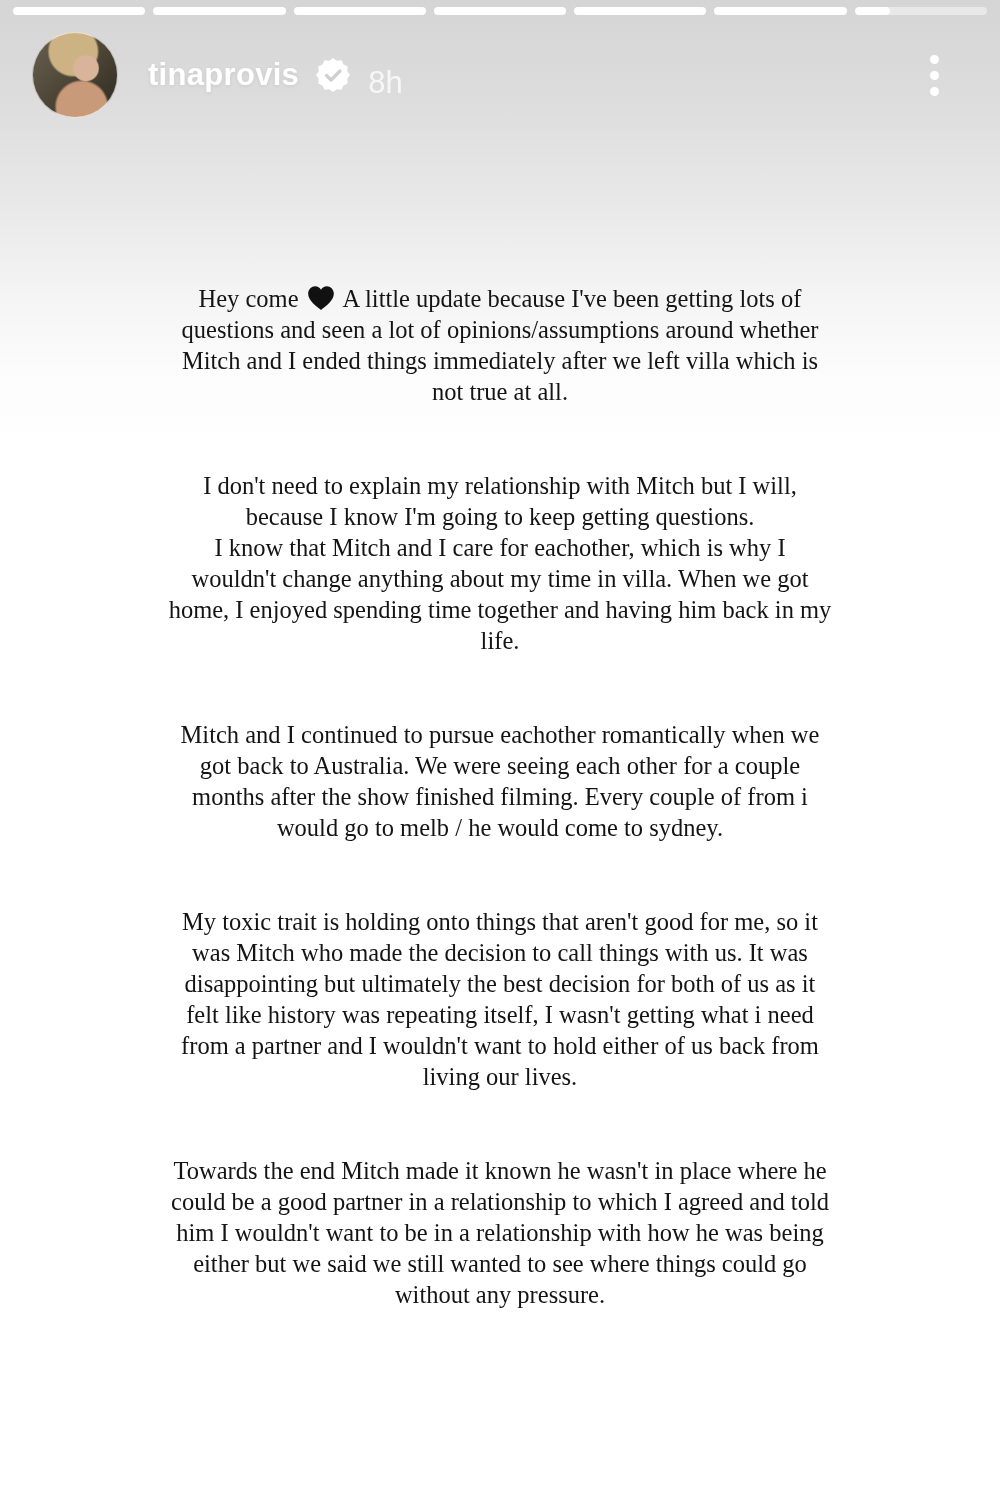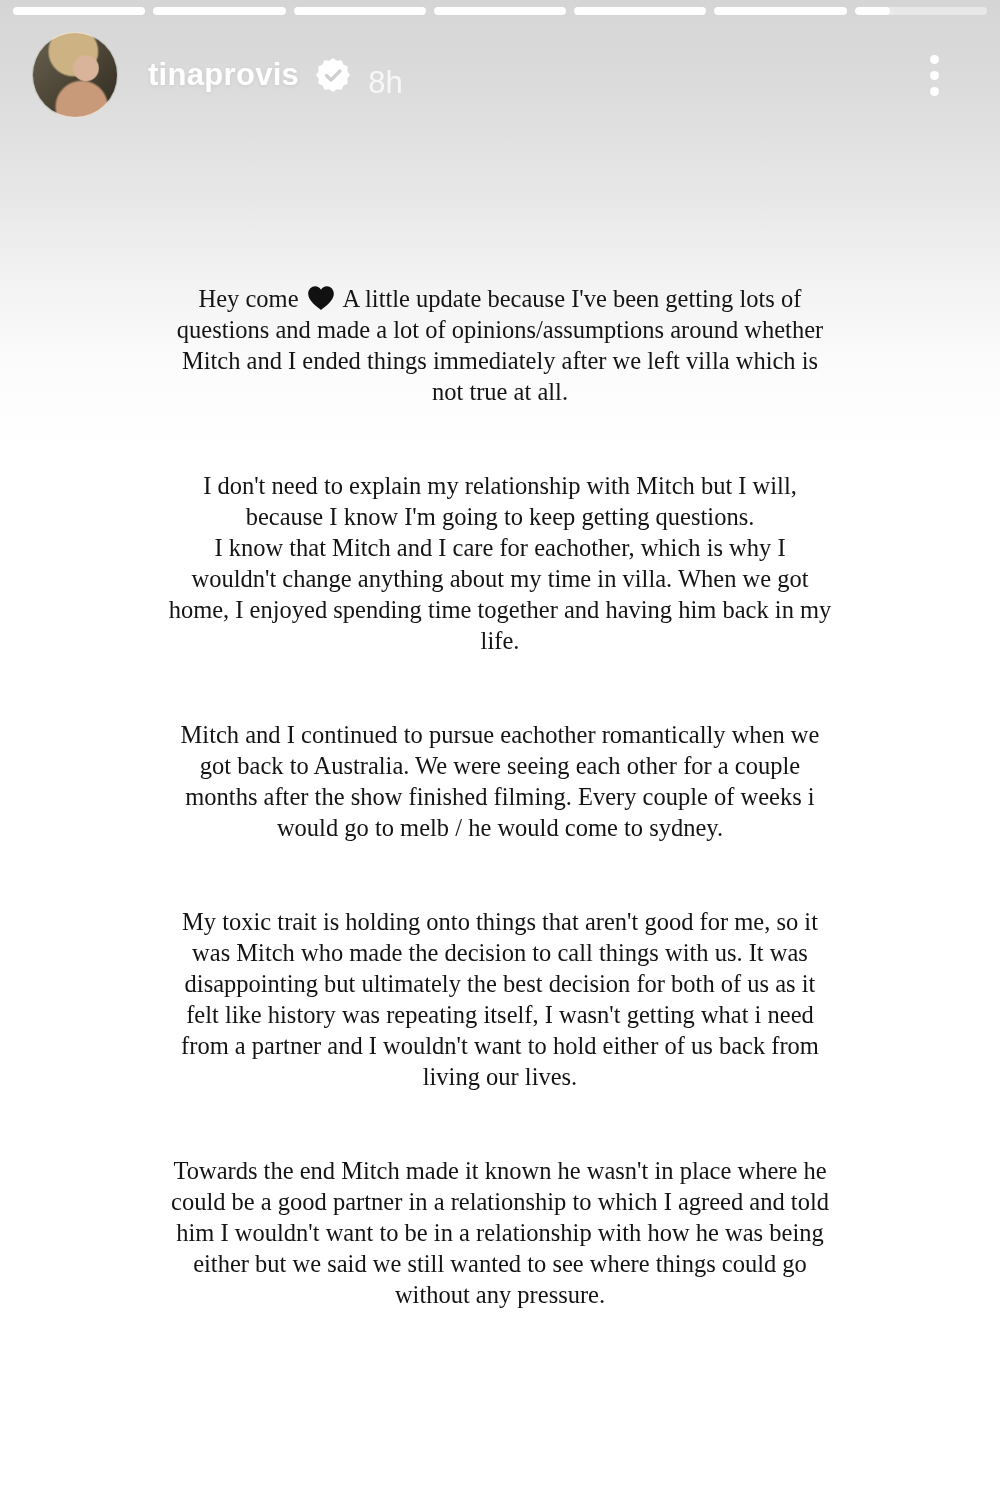--- a/index.html
+++ b/index.html
@@ -107,32 +107,32 @@
       <div class="dot"></div>
       <div class="dot"></div>
       <div class="dot"></div>
     </div>
   </div>
 
   <div class="story-text">
     <p class="para"><span>Hey come</span><svg class="heart" viewBox="0 0 24 22">
           <path fill="#111111" d="M12 21.2 C 8.4 18.6, 1 13.4, 1 7.4 C 1 3.6, 3.9 1, 7 1 C 9.1 1, 11 2.2, 12 4 C 13 2.2, 14.9 1, 17 1 C 20.1 1, 23 3.6, 23 7.4 C 23 13.4, 15.6 18.6, 12 21.2 Z"></path>
         </svg><span>A little update because I've been getting lots of
-questions and made a lot of opinions/assumptions around whether
+questions and seen a lot of opinions/assumptions around whether
 Mitch and I ended things immediately after we left villa which is
 not true at all.</span></p>
     <p class="para">I don't need to explain my relationship with Mitch but I will,
 because I know I'm going to keep getting questions.
 I know that Mitch and I care for eachother, which is why I
 wouldn't change anything about my time in villa. When we got
 home, I enjoyed spending time together and having him back in my
 life.</p>
     <p class="para">Mitch and I continued to pursue eachother romantically when we
 got back to Australia. We were seeing each other for a couple
-months after the show finished filming. Every couple of weeks i
+months after the show finished filming. Every couple of from i
 would go to melb / he would come to sydney.</p>
     <p class="para">My toxic trait is holding onto things that aren't good for me, so it
 was Mitch who made the decision to call things with us. It was
 disappointing but ultimately the best decision for both of us as it
 felt like history was repeating itself, I wasn't getting what i need
 from a partner and I wouldn't want to hold either of us back from
 living our lives.</p>
     <p class="para">Towards the end Mitch made it known he wasn't in place where he
 could be a good partner in a relationship to which I agreed and told
 him I wouldn't want to be in a relationship with how he was being

